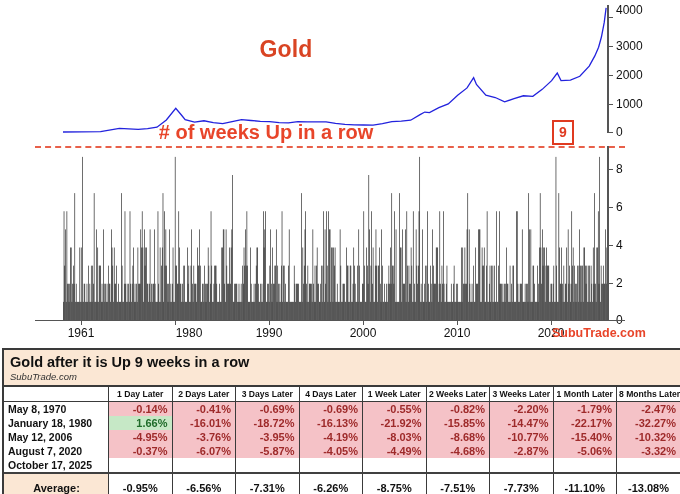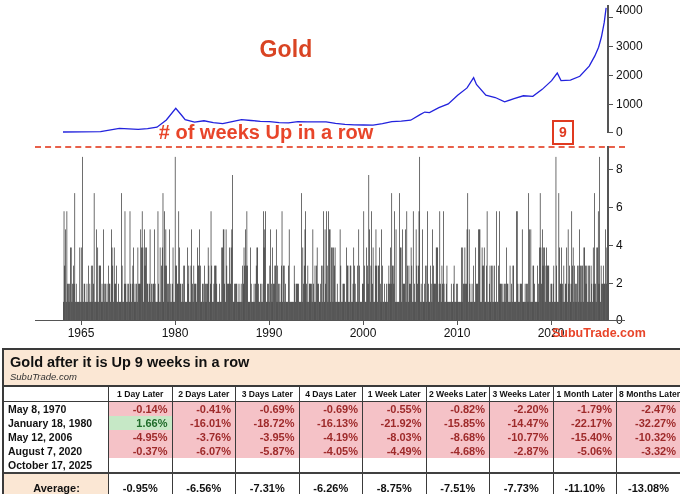--- a/index.html
+++ b/index.html
@@ -895,23 +895,23 @@
     <div class="tick" style="top:245px"></div>
     <div class="tick-lbl" style="top:245px">4</div>
     <div class="tick" style="top:283px"></div>
     <div class="tick-lbl" style="top:283px">2</div>
     <div class="tick" style="top:320px"></div>
     <div class="tick-lbl" style="top:320px">0</div>
 
     <div class="xaxis"></div>
 
     <div class="xtick" style="left:81px"></div>
-    <div class="xlbl" style="left:81px">1965</div>
+    <div class="xlbl" style="left:81px">1961</div>
     <div class="xtick" style="left:175px"></div>
-    <div class="xlbl" style="left:175px">1980</div>
+    <div class="xlbl" style="left:189px">1980</div>
     <div class="xtick" style="left:269px"></div>
     <div class="xlbl" style="left:269px">1990</div>
     <div class="xtick" style="left:363px"></div>
     <div class="xlbl" style="left:363px">2000</div>
     <div class="xtick" style="left:457px"></div>
     <div class="xlbl" style="left:457px">2010</div>
     <div class="xtick" style="left:551px"></div>
     <div class="xlbl" style="left:551px">2020</div>
 
     <div class="brand-chart">SubuTrade.com</div>

